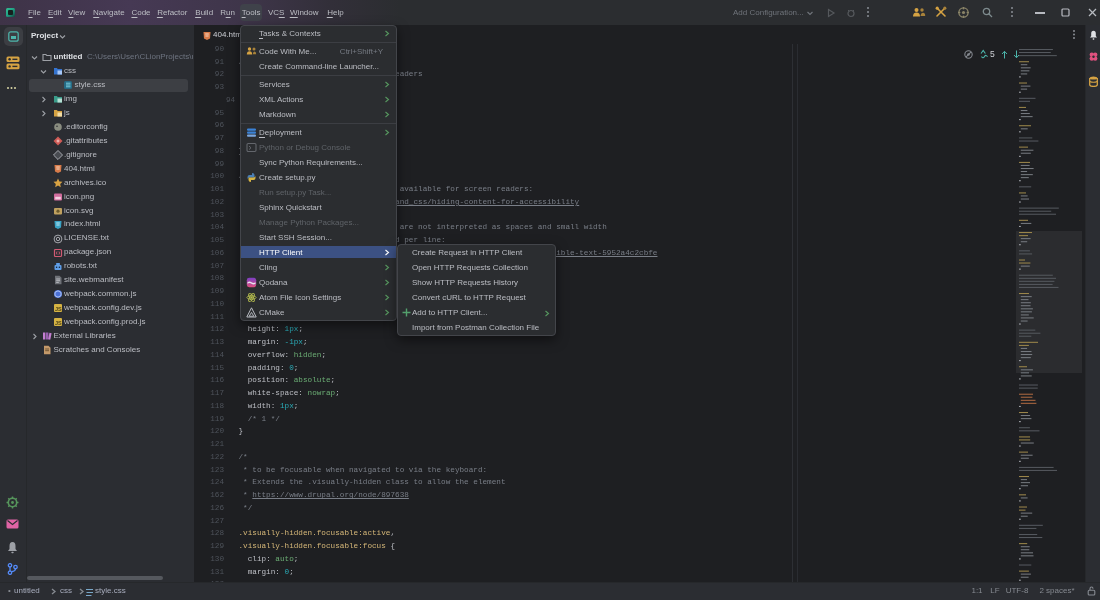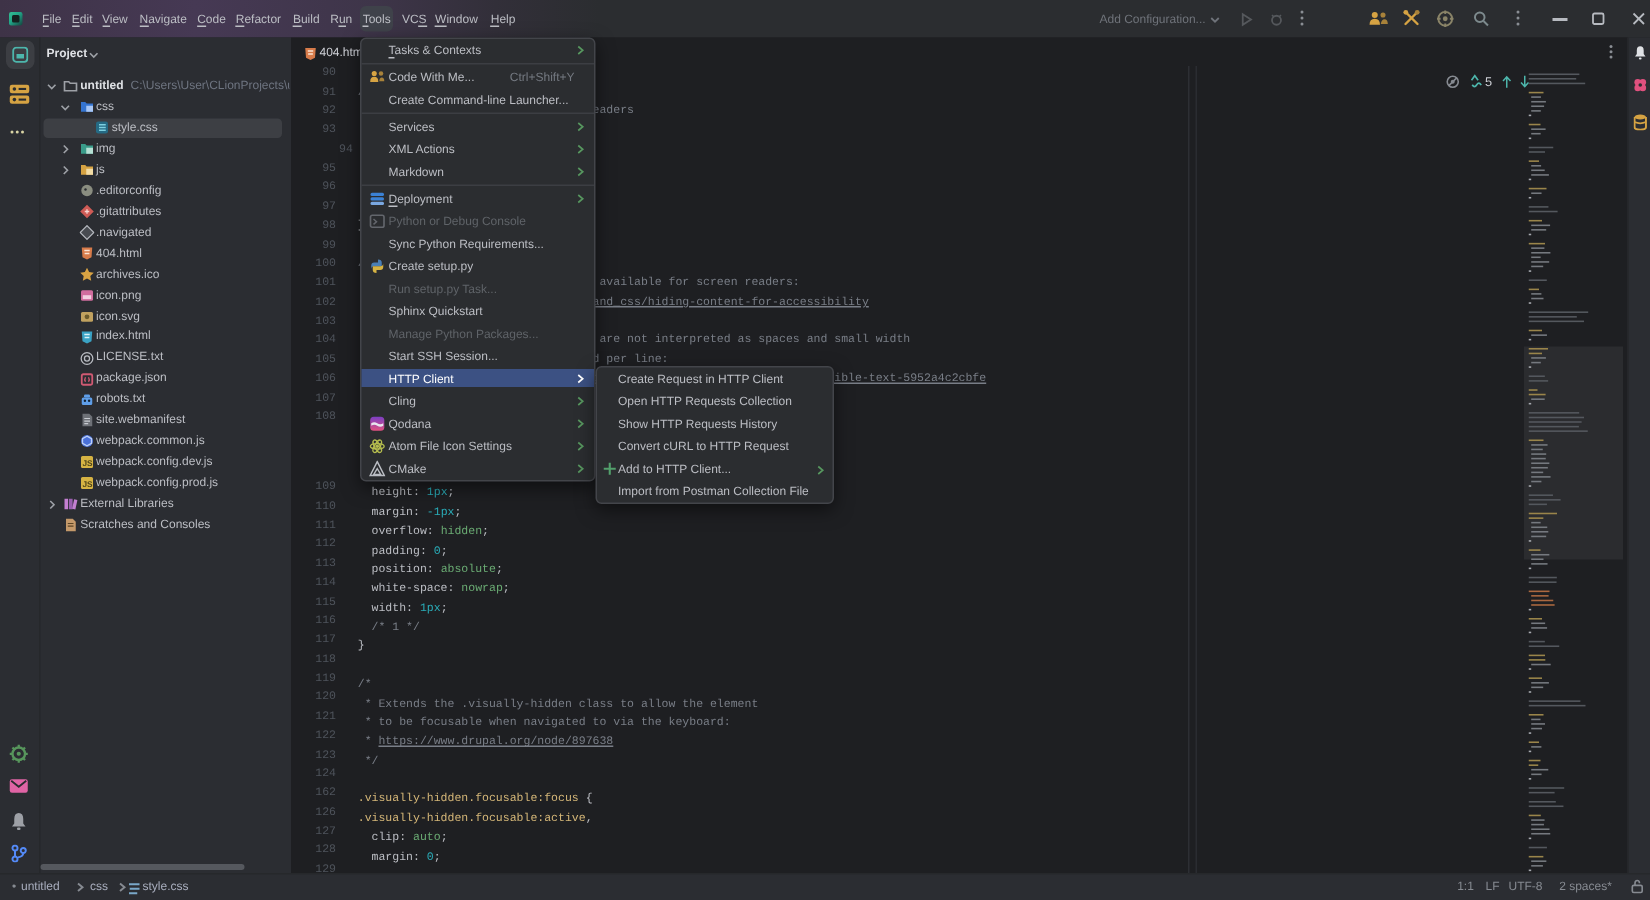--- a/index.html
+++ b/index.html
@@ -163,21 +163,21 @@
   </svg>
 <div class="abs" style="left:64px;top:119.9px;height:14px;line-height:14px;font-size:8px;color:#bcbec4;white-space:nowrap;">.editorconfig</div>
 <svg class="abs" style="left:52.5px;top:136.04px" width="10" height="10" viewBox="0 0 10 10">
     <rect x="1.8" y="1.8" width="6.4" height="6.4" fill="#cf5b56" transform="rotate(45 5 5)"></rect>
     <path d="M3.5 5 H6.5 M5 3.5 V6.5" stroke="#f5d5d0" stroke-width="0.9"></path>
   </svg>
 <div class="abs" style="left:64px;top:133.84px;height:14px;line-height:14px;font-size:8px;color:#bcbec4;white-space:nowrap;">.gitattributes</div>
 <svg class="abs" style="left:52.5px;top:149.98px" width="10" height="10" viewBox="0 0 10 10">
     <rect x="1.8" y="1.8" width="6.4" height="6.4" fill="#484b51" stroke="#b9bcc2" stroke-width="0.8" transform="rotate(45 5 5)"></rect>
   </svg>
-<div class="abs" style="left:64px;top:147.78px;height:14px;line-height:14px;font-size:8px;color:#bcbec4;white-space:nowrap;">.navigated</div>
+<div class="abs" style="left:64px;top:147.78px;height:14px;line-height:14px;font-size:8px;color:#bcbec4;white-space:nowrap;">.gitignore</div>
 <svg class="abs" style="left:52.5px;top:163.92px" width="10" height="10" viewBox="0 0 10 10">
     <path d="M1.5 1 L8.5 1 L8 7.5 L5 9 L2 7.5 Z" fill="#d77b4a"></path>
     <path d="M3.2 3 H6.8 M3.4 5 H6.6" stroke="#fbe3d2" stroke-width="0.9"></path>
   </svg>
 <div class="abs" style="left:64px;top:161.72px;height:14px;line-height:14px;font-size:8px;color:#bcbec4;white-space:nowrap;">404.html</div>
 <svg class="abs" style="left:52.5px;top:177.85999999999999px" width="10" height="10" viewBox="0 0 10 10">
     <path d="M5 0.5 L6.4 3.4 L9.5 3.8 L7.2 6 L7.8 9.2 L5 7.6 L2.2 9.2 L2.8 6 L0.5 3.8 L3.6 3.4 Z" fill="#d9a343"></path>
   </svg>
 <div class="abs" style="left:64px;top:175.66px;height:14px;line-height:14px;font-size:8px;color:#bcbec4;white-space:nowrap;">archives.ico</div>
 <svg class="abs" style="left:52.5px;top:191.8px" width="10" height="10" viewBox="0 0 10 10">
@@ -267,21 +267,21 @@
       <div style="height:12.75px;line-height:12.75px;text-align:right;">99</div>
       <div style="height:12.75px;line-height:12.75px;text-align:right;">100</div>
       <div style="height:12.75px;line-height:12.75px;text-align:right;">101</div>
       <div style="height:12.75px;line-height:12.75px;text-align:right;">102</div>
       <div style="height:12.75px;line-height:12.75px;text-align:right;">103</div>
       <div style="height:12.75px;line-height:12.75px;text-align:right;">104</div>
       <div style="height:12.75px;line-height:12.75px;text-align:right;">105</div>
       <div style="height:12.75px;line-height:12.75px;text-align:right;">106</div>
       <div style="height:12.75px;line-height:12.75px;text-align:right;">107</div>
       <div style="height:12.75px;line-height:12.75px;text-align:right;">108</div>
-      <div style="height:12.75px;line-height:12.75px;text-align:right;margin-top:34px;">109</div>
+      <div style="height:12.75px;line-height:12.75px;text-align:right;">109</div>
       <div style="height:12.75px;line-height:12.75px;text-align:right;">110</div>
       <div style="height:12.75px;line-height:12.75px;text-align:right;">111</div>
       <div style="height:12.75px;line-height:12.75px;text-align:right;">112</div>
       <div style="height:12.75px;line-height:12.75px;text-align:right;">113</div>
       <div style="height:12.75px;line-height:12.75px;text-align:right;">114</div>
       <div style="height:12.75px;line-height:12.75px;text-align:right;">115</div>
       <div style="height:12.75px;line-height:12.75px;text-align:right;">116</div>
       <div style="height:12.75px;line-height:12.75px;text-align:right;">117</div>
       <div style="height:12.75px;line-height:12.75px;text-align:right;">118</div>
       <div style="height:12.75px;line-height:12.75px;text-align:right;">119</div>
@@ -326,27 +326,27 @@
       <div style="height:12.75px;line-height:12.75px;white-space:pre;"><span style="color:#bcbec4;">  margin</span><span style="color:#bcbec4;">: </span><span style="color:#2aacb8;">-1px</span><span style="color:#bcbec4;">;</span></div>
       <div style="height:12.75px;line-height:12.75px;white-space:pre;"><span style="color:#bcbec4;">  overflow</span><span style="color:#bcbec4;">: </span><span style="color:#6aab73;">hidden</span><span style="color:#bcbec4;">;</span></div>
       <div style="height:12.75px;line-height:12.75px;white-space:pre;"><span style="color:#bcbec4;">  padding</span><span style="color:#bcbec4;">: </span><span style="color:#2aacb8;">0</span><span style="color:#bcbec4;">;</span></div>
       <div style="height:12.75px;line-height:12.75px;white-space:pre;"><span style="color:#bcbec4;">  position</span><span style="color:#bcbec4;">: </span><span style="color:#6aab73;">absolute</span><span style="color:#bcbec4;">;</span></div>
       <div style="height:12.75px;line-height:12.75px;white-space:pre;"><span style="color:#bcbec4;">  white-space</span><span style="color:#bcbec4;">: </span><span style="color:#6aab73;">nowrap</span><span style="color:#bcbec4;">;</span></div>
       <div style="height:12.75px;line-height:12.75px;white-space:pre;"><span style="color:#bcbec4;">  width</span><span style="color:#bcbec4;">: </span><span style="color:#2aacb8;">1px</span><span style="color:#bcbec4;">;</span></div>
       <div style="height:12.75px;line-height:12.75px;white-space:pre;"><span style="color:#797e87;">  /* 1 */</span></div>
       <div style="height:12.75px;line-height:12.75px;white-space:pre;"><span style="color:#bcbec4;">}</span></div>
       <div style="height:12.75px;line-height:12.75px;white-space:pre;"></div>
       <div style="height:12.75px;line-height:12.75px;white-space:pre;"><span style="color:#797e87;">/*</span></div>
+      <div style="height:12.75px;line-height:12.75px;white-space:pre;"><span style="color:#797e87;"> * to be focusable when navigated to via the keyboard:</span></div>
       <div style="height:12.75px;line-height:12.75px;white-space:pre;"><span style="color:#797e87;"> * Extends the .visually-hidden class to allow the element</span></div>
-      <div style="height:12.75px;line-height:12.75px;white-space:pre;"><span style="color:#797e87;"> * to be focusable when navigated to via the keyboard:</span></div>
       <div style="height:12.75px;line-height:12.75px;white-space:pre;"><span style="color:#797e87;"> * </span><span style="color:#797e87;text-decoration:underline;">https://www.drupal.org/node/897638</span></div>
       <div style="height:12.75px;line-height:12.75px;white-space:pre;"><span style="color:#797e87;"> */</span></div>
       <div style="height:12.75px;line-height:12.75px;white-space:pre;"></div>
+      <div style="height:12.75px;line-height:12.75px;white-space:pre;"><span style="color:#d5b778;">.visually-hidden.focusable:active</span><span style="color:#bcbec4;">,</span></div>
       <div style="height:12.75px;line-height:12.75px;white-space:pre;"><span style="color:#d5b778;">.visually-hidden.focusable:focus</span><span style="color:#bcbec4;"> {</span></div>
-      <div style="height:12.75px;line-height:12.75px;white-space:pre;"><span style="color:#d5b778;">.visually-hidden.focusable:active</span><span style="color:#bcbec4;">,</span></div>
       <div style="height:12.75px;line-height:12.75px;white-space:pre;"><span style="color:#bcbec4;">  clip</span><span style="color:#bcbec4;">: </span><span style="color:#6aab73;">auto</span><span style="color:#bcbec4;">;</span></div>
       <div style="height:12.75px;line-height:12.75px;white-space:pre;"><span style="color:#bcbec4;">  margin</span><span style="color:#bcbec4;">: </span><span style="color:#2aacb8;">0</span><span style="color:#bcbec4;">;</span></div>
     </div>
   </div>
 <div class="abs" style="left:792px;top:44px;width:1px;height:538px;background:#2d2f34;"></div>
 <div class="abs" style="left:797px;top:44px;width:1px;height:538px;background:#2a2c31;"></div>
 <svg class="abs" style="left:964px;top:50px" width="9" height="9" viewBox="0 0 11 11">
     <circle cx="5.5" cy="5.5" r="4.5" fill="none" stroke="#868a91" stroke-width="1.3"></circle>
     <line x1="2.3" y1="8.7" x2="8.7" y2="2.3" stroke="#868a91" stroke-width="1.3"></line>
     <circle cx="5.5" cy="5.5" r="1.6" fill="#868a91"></circle>

